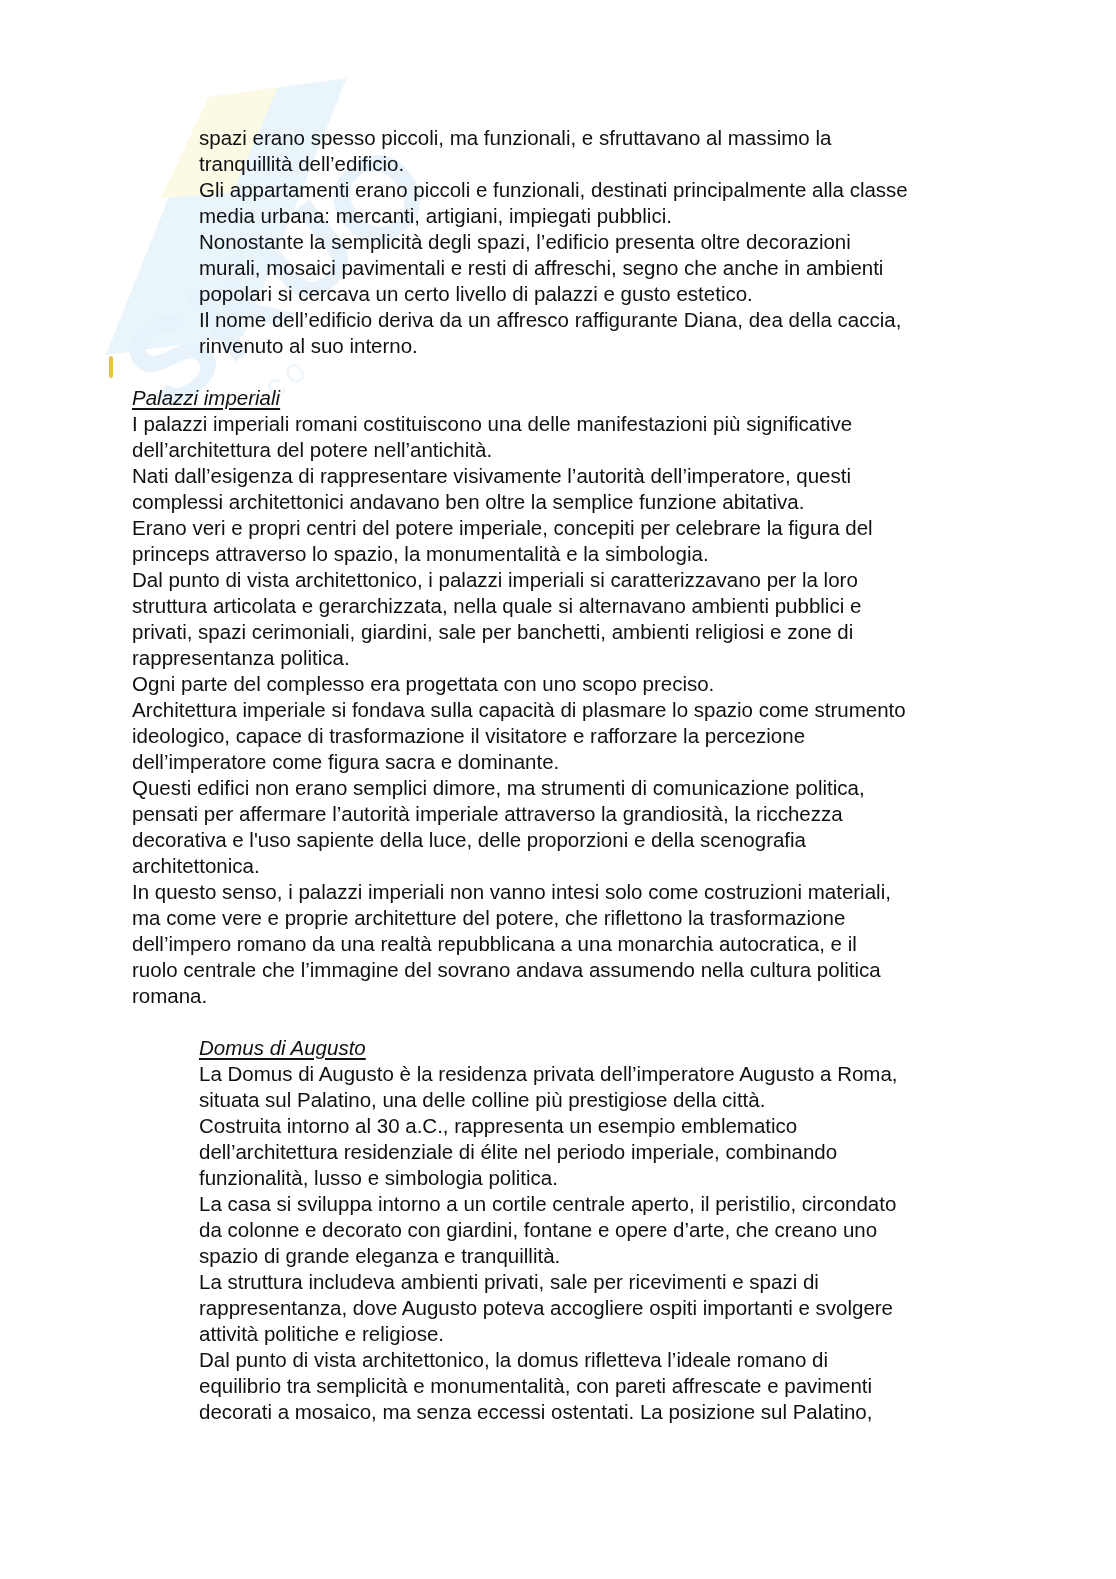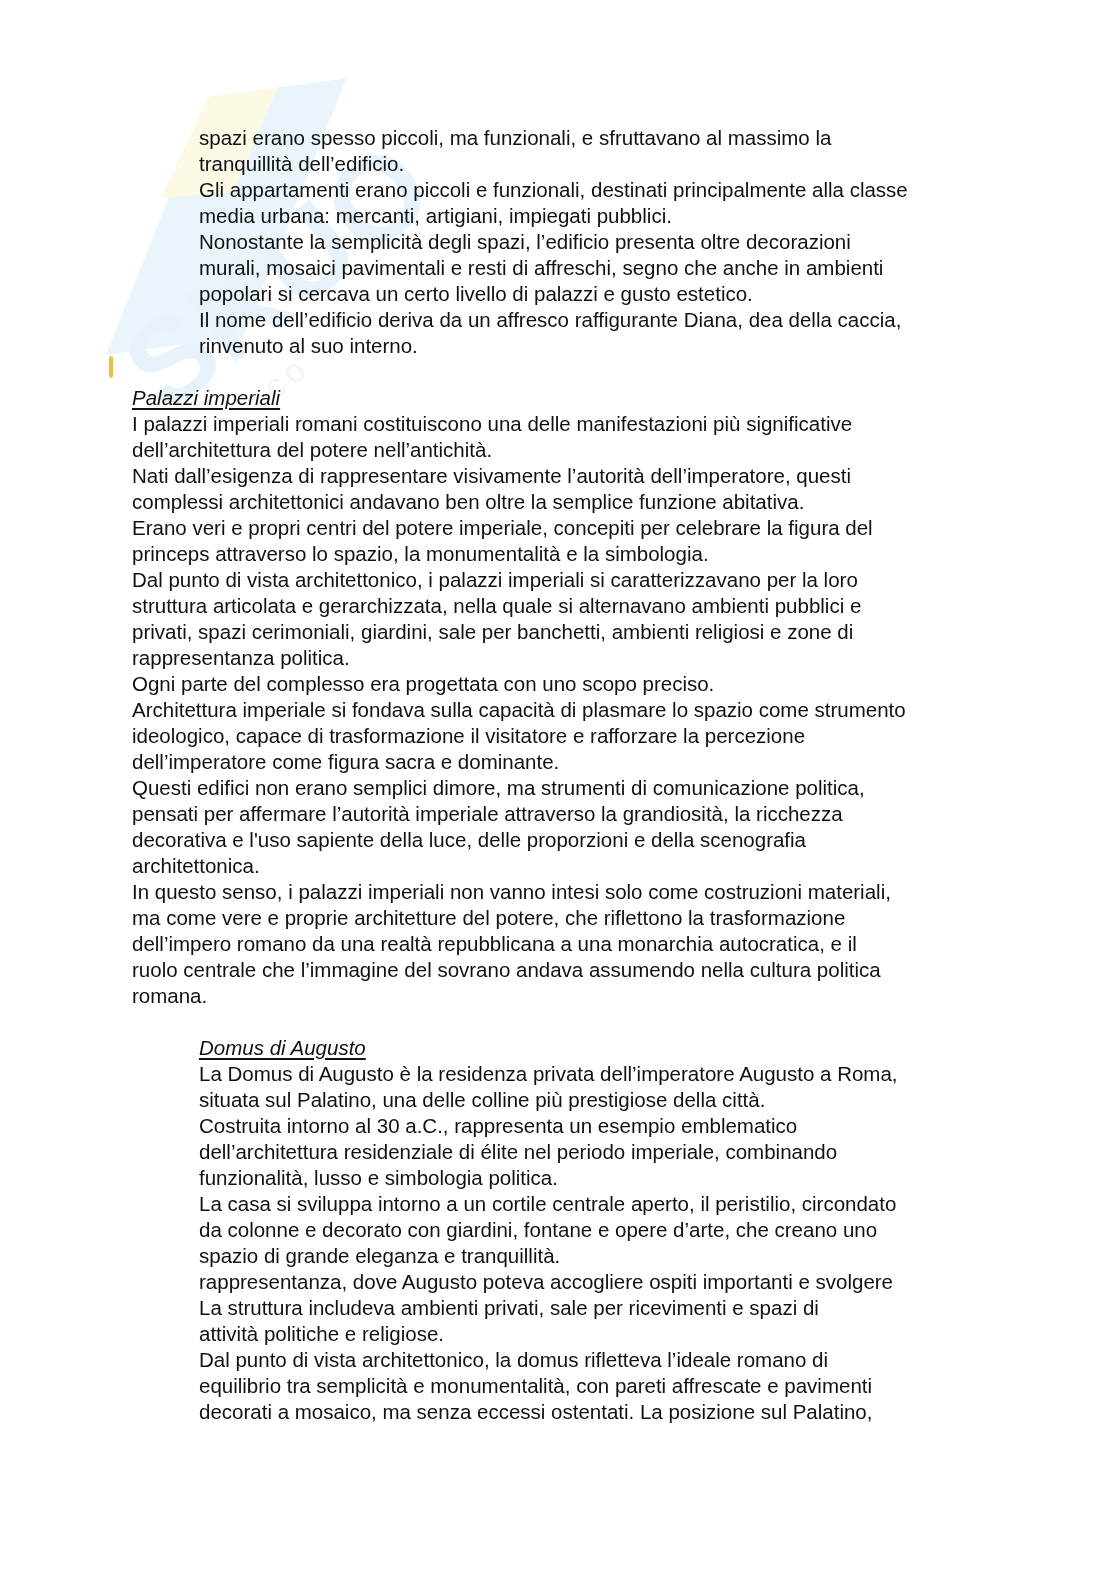--- a/index.html
+++ b/index.html
@@ -89,21 +89,21 @@
   <div class="block indent">
     <span class="heading">Domus di Augusto</span>
     <span class="line">La Domus di Augusto è la residenza privata dell’imperatore Augusto a Roma,</span>
     <span class="line">situata sul Palatino, una delle colline più prestigiose della città.</span>
     <span class="line">Costruita intorno al 30 a.C., rappresenta un esempio emblematico</span>
     <span class="line">dell’architettura residenziale di élite nel periodo imperiale, combinando</span>
     <span class="line">funzionalità, lusso e simbologia politica.</span>
     <span class="line">La casa si sviluppa intorno a un cortile centrale aperto, il peristilio, circondato</span>
     <span class="line">da colonne e decorato con giardini, fontane e opere d’arte, che creano uno</span>
     <span class="line">spazio di grande eleganza e tranquillità.</span>
+    <span class="line">La struttura includeva ambienti privati, sale per ricevimenti e spazi di</span>
     <span class="line">rappresentanza, dove Augusto poteva accogliere ospiti importanti e svolgere</span>
-    <span class="line">La struttura includeva ambienti privati, sale per ricevimenti e spazi di</span>
     <span class="line">attività politiche e religiose.</span>
     <span class="line">Dal punto di vista architettonico, la domus rifletteva l’ideale romano di</span>
     <span class="line">equilibrio tra semplicità e monumentalità, con pareti affrescate e pavimenti</span>
     <span class="line">decorati a mosaico, ma senza eccessi ostentati. La posizione sul Palatino,</span>
   </div>
 
 </div>
 
 </body></html>

